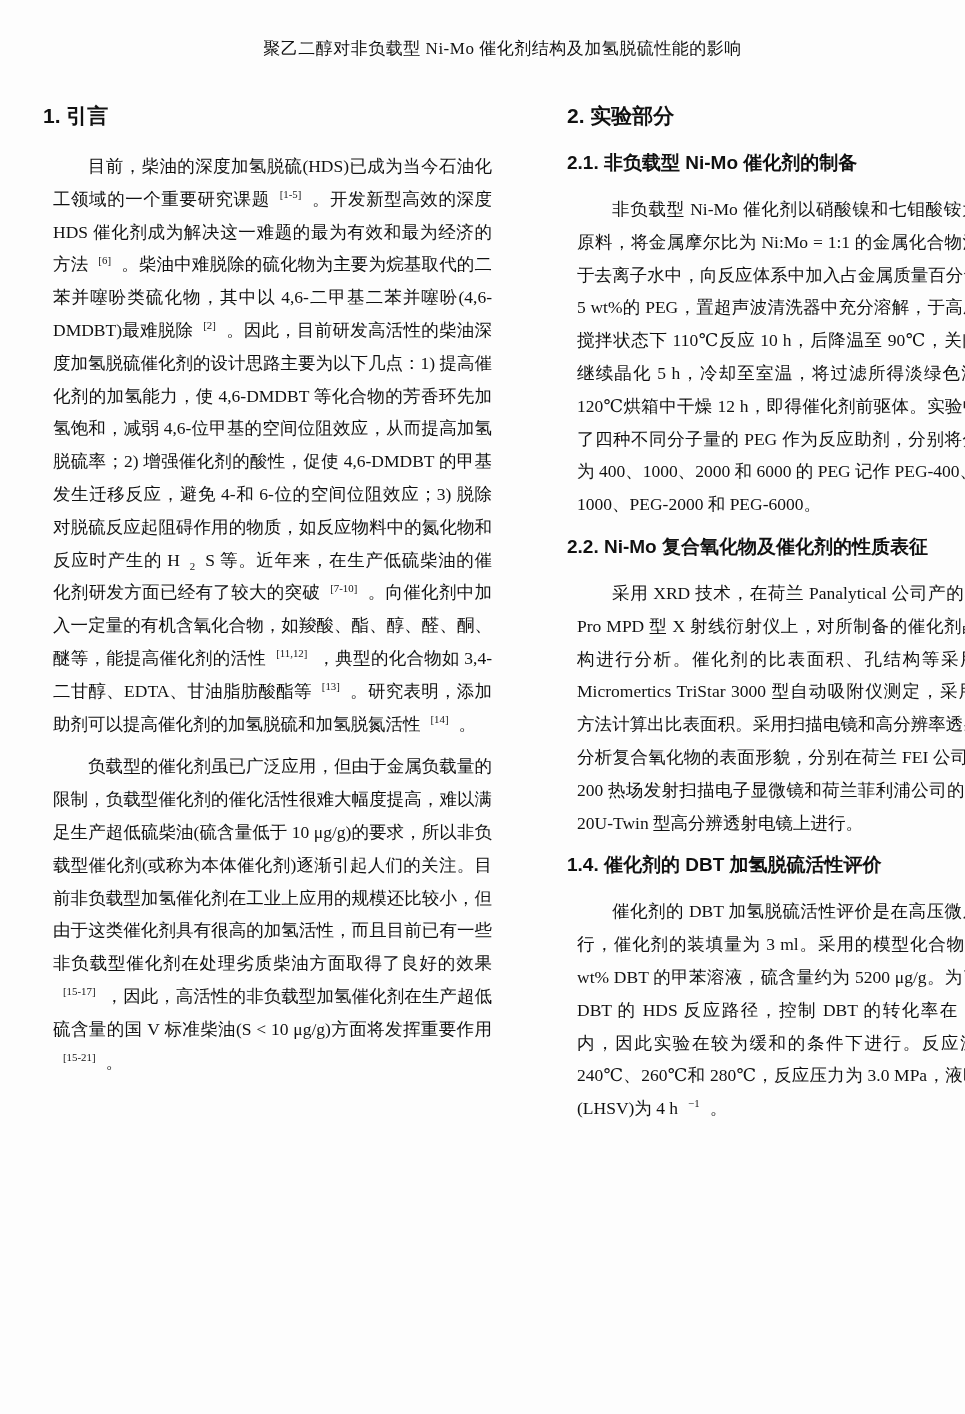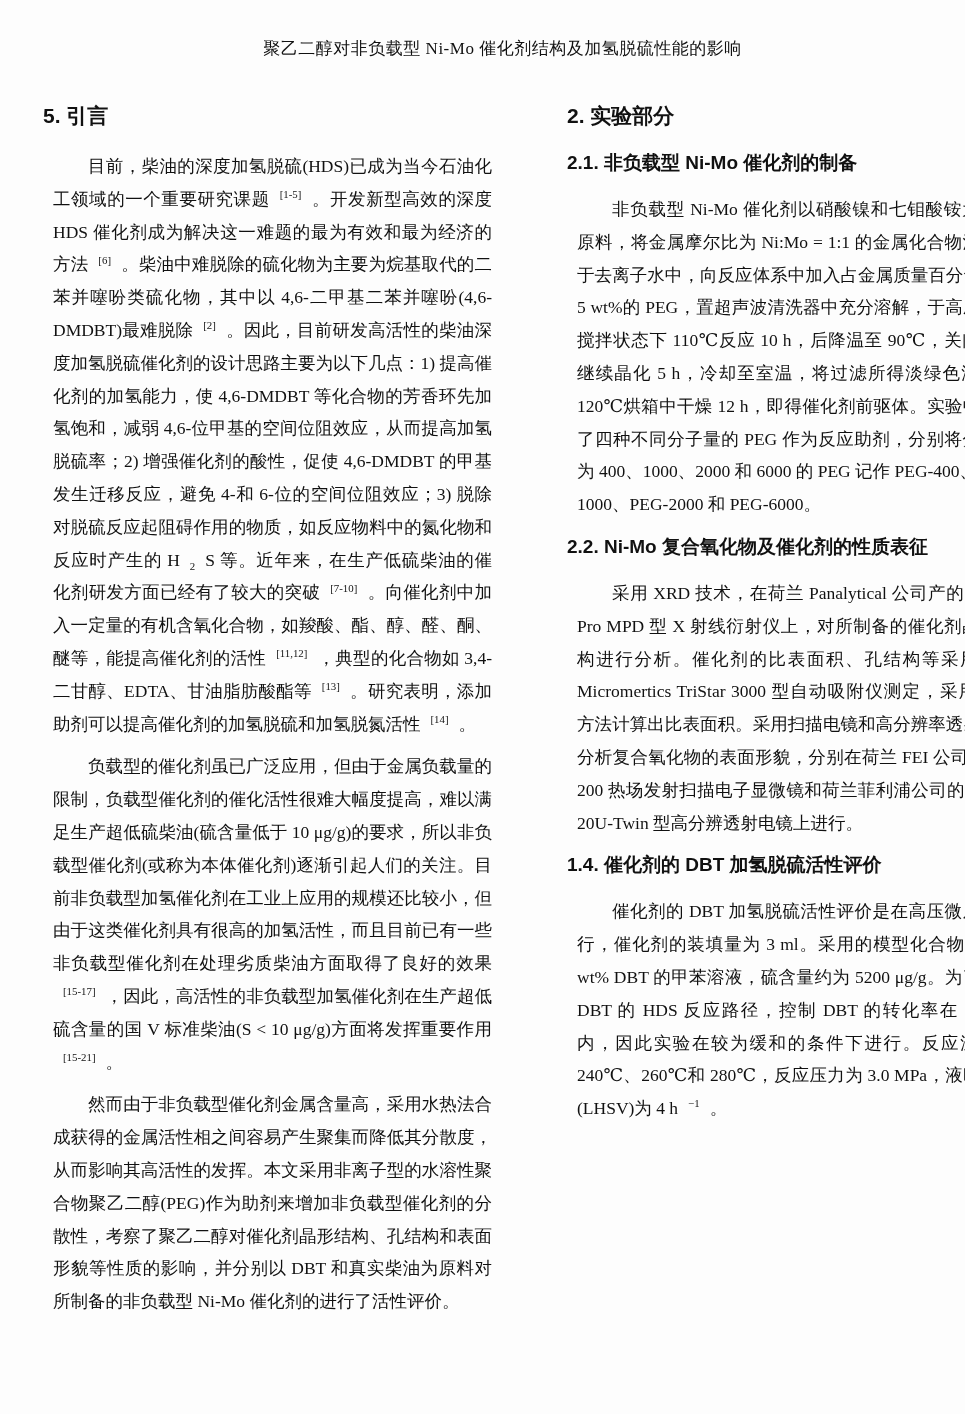--- a/index.html
+++ b/index.html
@@ -58,24 +58,23 @@
   }
 </style>
 </head>
 <body>
 
 <div class="running-title">聚乙二醇对非负载型 Ni-Mo 催化剂结构及加氢脱硫性能的影响</div>
 
 <div class="columns">
 
   <div class="col">
-    <h2 class="sec">5.  引言</h2>
+    <h2 class="sec">1.  引言</h2>
     <p class="body">目前，柴油的深度加氢脱硫(HDS)已成为当今石油化工领域的一个重要研究课题<sup>[1-5]</sup>。开发新型高效的深度 HDS 催化剂成为解决这一难题的最为有效和最为经济的方法<sup>[6]</sup>。柴油中难脱除的硫化物为主要为烷基取代的二苯并噻吩类硫化物，其中以 4,6-二甲基二苯并噻吩(4,6-DMDBT)最难脱除<sup>[2]</sup>。因此，目前研发高活性的柴油深度加氢脱硫催化剂的设计思路主要为以下几点：1) 提高催化剂的加氢能力，使 4,6-DMDBT 等化合物的芳香环先加氢饱和，减弱 4,6-位甲基的空间位阻效应，从而提高加氢脱硫率；2) 增强催化剂的酸性，促使 4,6-DMDBT 的甲基发生迁移反应，避免 4-和 6-位的空间位阻效应；3) 脱除对脱硫反应起阻碍作用的物质，如反应物料中的氮化物和反应时产生的 H<sub>2</sub>S 等。近年来，在生产低硫柴油的催化剂研发方面已经有了较大的突破<sup>[7-10]</sup>。向催化剂中加入一定量的有机含氧化合物，如羧酸、酯、醇、醛、酮、醚等，能提高催化剂的活性<sup>[11,12]</sup>，典型的化合物如 3,4-二甘醇、EDTA、甘油脂肪酸酯等<sup>[13]</sup>。研究表明，添加助剂可以提高催化剂的加氢脱硫和加氢脱氮活性<sup>[14]</sup>。</p>
     <p class="body">负载型的催化剂虽已广泛应用，但由于金属负载量的限制，负载型催化剂的催化活性很难大幅度提高，难以满足生产超低硫柴油(硫含量低于 10 μg/g)的要求，所以非负载型催化剂(或称为本体催化剂)逐渐引起人们的关注。目前非负载型加氢催化剂在工业上应用的规模还比较小，但由于这类催化剂具有很高的加氢活性，而且目前已有一些非负载型催化剂在处理劣质柴油方面取得了良好的效果<sup>[15-17]</sup>，因此，高活性的非负载型加氢催化剂在生产超低硫含量的国 V 标准柴油(S &lt; 10 μg/g)方面将发挥重要作用<sup>[15-21]</sup>。</p>
-    <p class="body">然而由于非负载型催化剂金属含量高，采用水热法合成获得的金属活性相之间容易产生聚集而降低其分散度，从而影响其高活性的发挥。本文采用非离子型的水溶性聚合物聚乙二醇(PEG)作为助剂来增加非负载型催化剂的分散性，考察了聚乙二醇对催化剂晶形结构、孔结构和表面形貌等性质的影响，并分别以 DBT 和真实柴油为原料对所制备的非负载型 Ni-Mo 催化剂的进行了活性评价。</p>
   </div>
 
   <div class="col">
     <h2 class="sec">2.  实验部分</h2>
 
     <h3 class="subsec">2.1.  非负载型 Ni-Mo 催化剂的制备</h3>
     <p class="body">非负载型 Ni-Mo 催化剂以硝酸镍和七钼酸铵为主要原料，将金属摩尔比为 Ni:Mo = 1:1 的金属化合物混合溶于去离子水中，向反应体系中加入占金属质量百分含量为 5 wt%的 PEG，置超声波清洗器中充分溶解，于高压釜内搅拌状态下 110℃反应 10 h，后降温至 90℃，关闭搅拌继续晶化 5 h，冷却至室温，将过滤所得淡绿色滤饼于 120℃烘箱中干燥 12 h，即得催化剂前驱体。实验中使用了四种不同分子量的 PEG 作为反应助剂，分别将分子量为 400、1000、2000 和 6000 的 PEG 记作 PEG-400、PEG-1000、PEG-2000 和 PEG-6000。</p>
 
     <h3 class="subsec">2.2. Ni-Mo 复合氧化物及催化剂的性质表征</h3>
     <p class="body">采用 XRD 技术，在荷兰 Panalytical 公司产的 X’Pert Pro MPD 型 X 射线衍射仪上，对所制备的催化剂晶相结构进行分析。催化剂的比表面积、孔结构等采用美国 Micromertics TriStar 3000 型自动吸附仪测定，采用 BET 方法计算出比表面积。采用扫描电镜和高分辨率透射电镜分析复合氧化物的表面形貌，分别在荷兰 FEI 公司 Sirion 200 热场发射扫描电子显微镜和荷兰菲利浦公司的 Tecnai 20U-Twin 型高分辨透射电镜上进行。</p>

